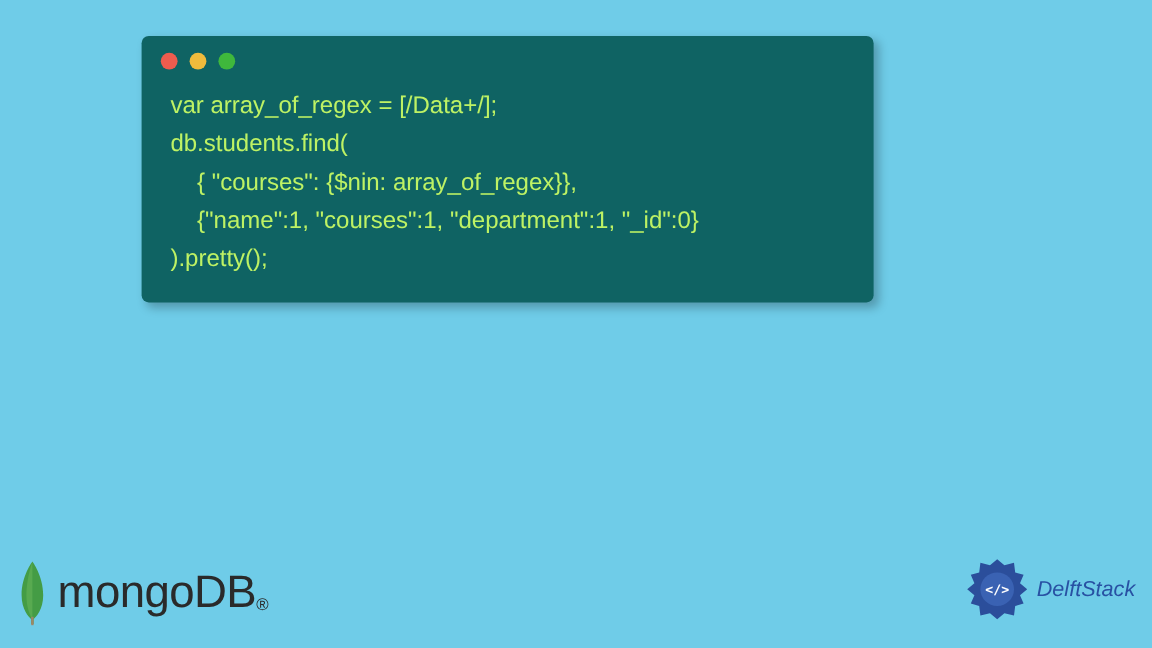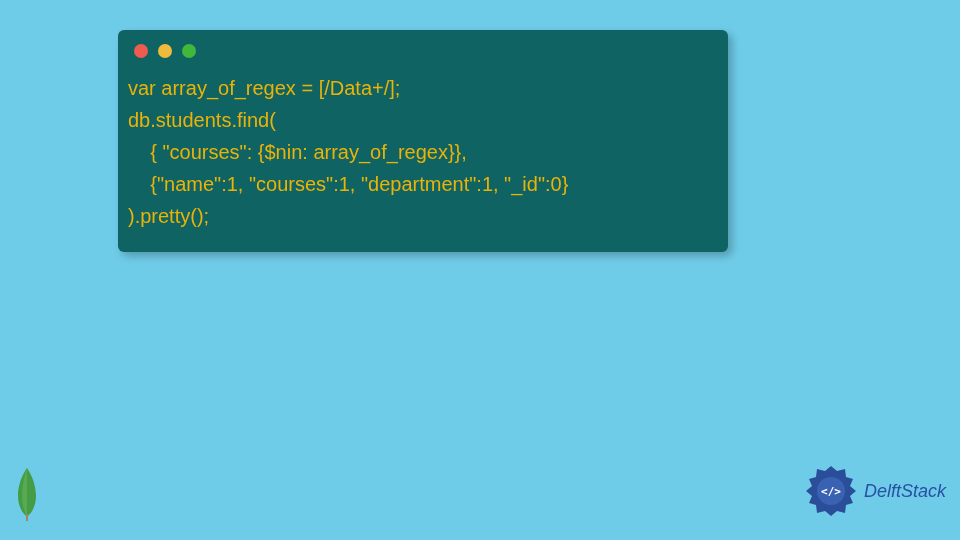--- a/index.html
+++ b/index.html
@@ -28,25 +28,25 @@
   }
   .dot {
     width: 14px;
     height: 14px;
     border-radius: 50%;
   }
   .dot-red { background: #ed5c4e; }
   .dot-yellow { background: #f0bb3c; }
   .dot-green { background: #3fb83c; }
   .code {
-    color: #eab308;
+    color: #bef264;
     font-family: Arial, Helvetica, sans-serif;
     font-size: 20px;
     line-height: 1.6;
-    padding: 4px 22px 4px 10px;
+    padding: 4px 22px 4px 24px;
     white-space: pre;
   }
   .mongodb-logo {
     position: absolute;
     left: 12px;
     bottom: 18px;
     display: flex;
     align-items: center;
     gap: 6px;
   }
@@ -100,20 +100,21 @@
 <span>    {"name":1, "courses":1, "department":1, "_id":0}</span>
 <span>).pretty();</span></div>
 </div>
 
 <div class="mongodb-logo">
   <svg class="mongodb-leaf" viewBox="0 0 30 56">
     <path d="M15 2 C15 2 6 14 6 30 C6 42 12 48 14 50 L14 54 L16 54 L16 50 C18 48 24 42 24 30 C24 14 15 2 15 2 Z" fill="#449c45"></path>
     <path d="M15 2 C15 2 10 16 10 30 C10 40 13 47 15 50 L15 2 Z" fill="#58aa50"></path>
     <rect x="14" y="48" width="2" height="7" fill="#a08668"></rect>
   </svg>
+  <span class="mongodb-text"><span>mongoDB</span><span class="reg">®</span></span>
 </div>
 
 <div class="delftstack-logo">
   <svg class="delftstack-badge" viewBox="0 0 54 54">
     <g transform="translate(27,27)">
       <path d="M0,-25 L6,-20 L14,-22 L15,-14 L22,-12 L19,-5 L25,0 L19,5 L22,12 L15,14 L14,22 L6,20 L0,25 L-6,20 L-14,22 L-15,14 L-22,12 L-19,5 L-25,0 L-19,-5 L-22,-12 L-15,-14 L-14,-22 L-6,-20 Z" fill="#2b4e9b"></path>
       <circle r="14" fill="#3a62b3"></circle>
       <text x="0" y="4" text-anchor="middle" font-size="11" fill="#ffffff" font-family="monospace" font-weight="bold">&lt;/&gt;</text>
     </g>
   </svg>

